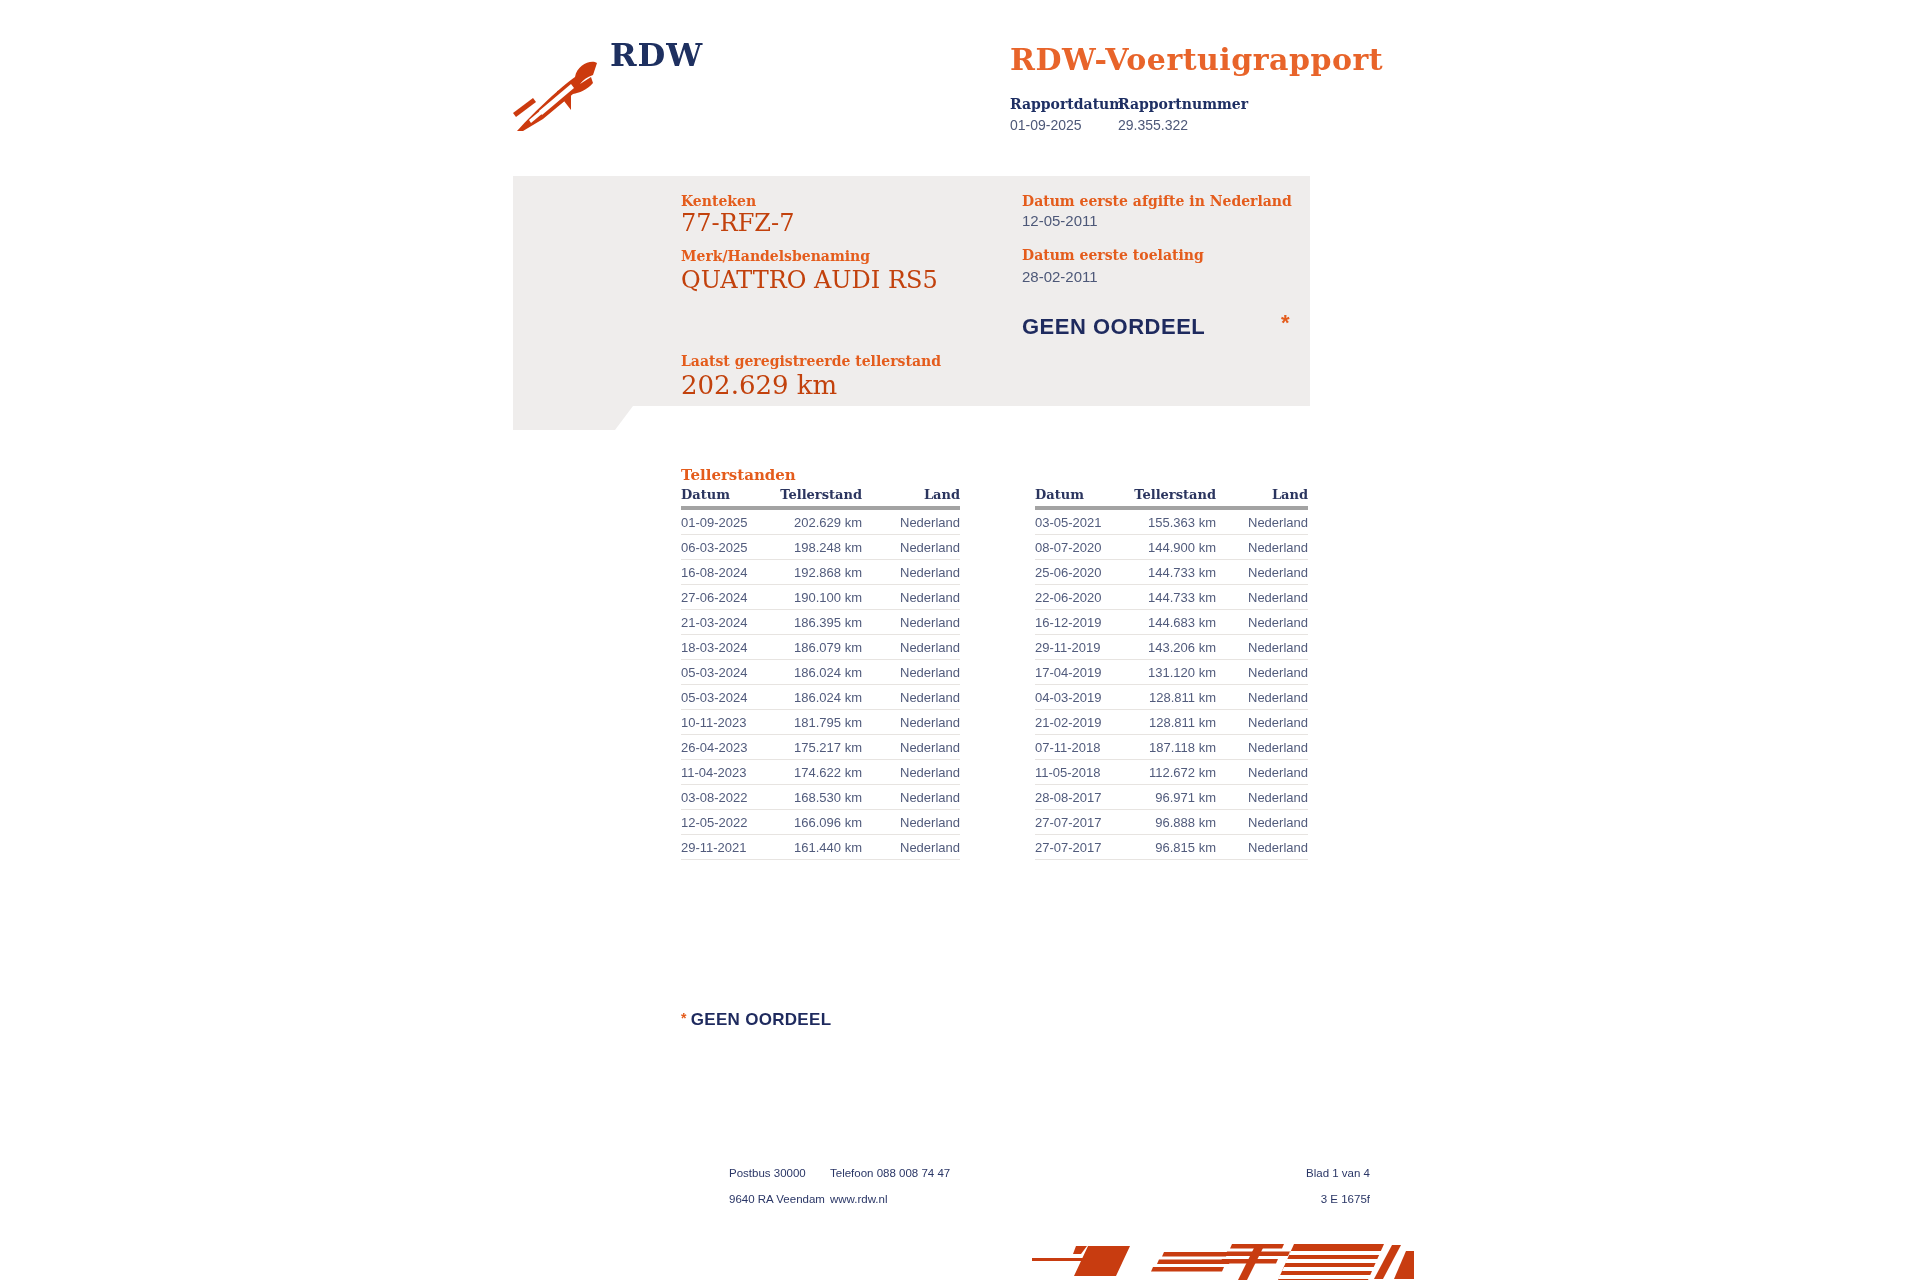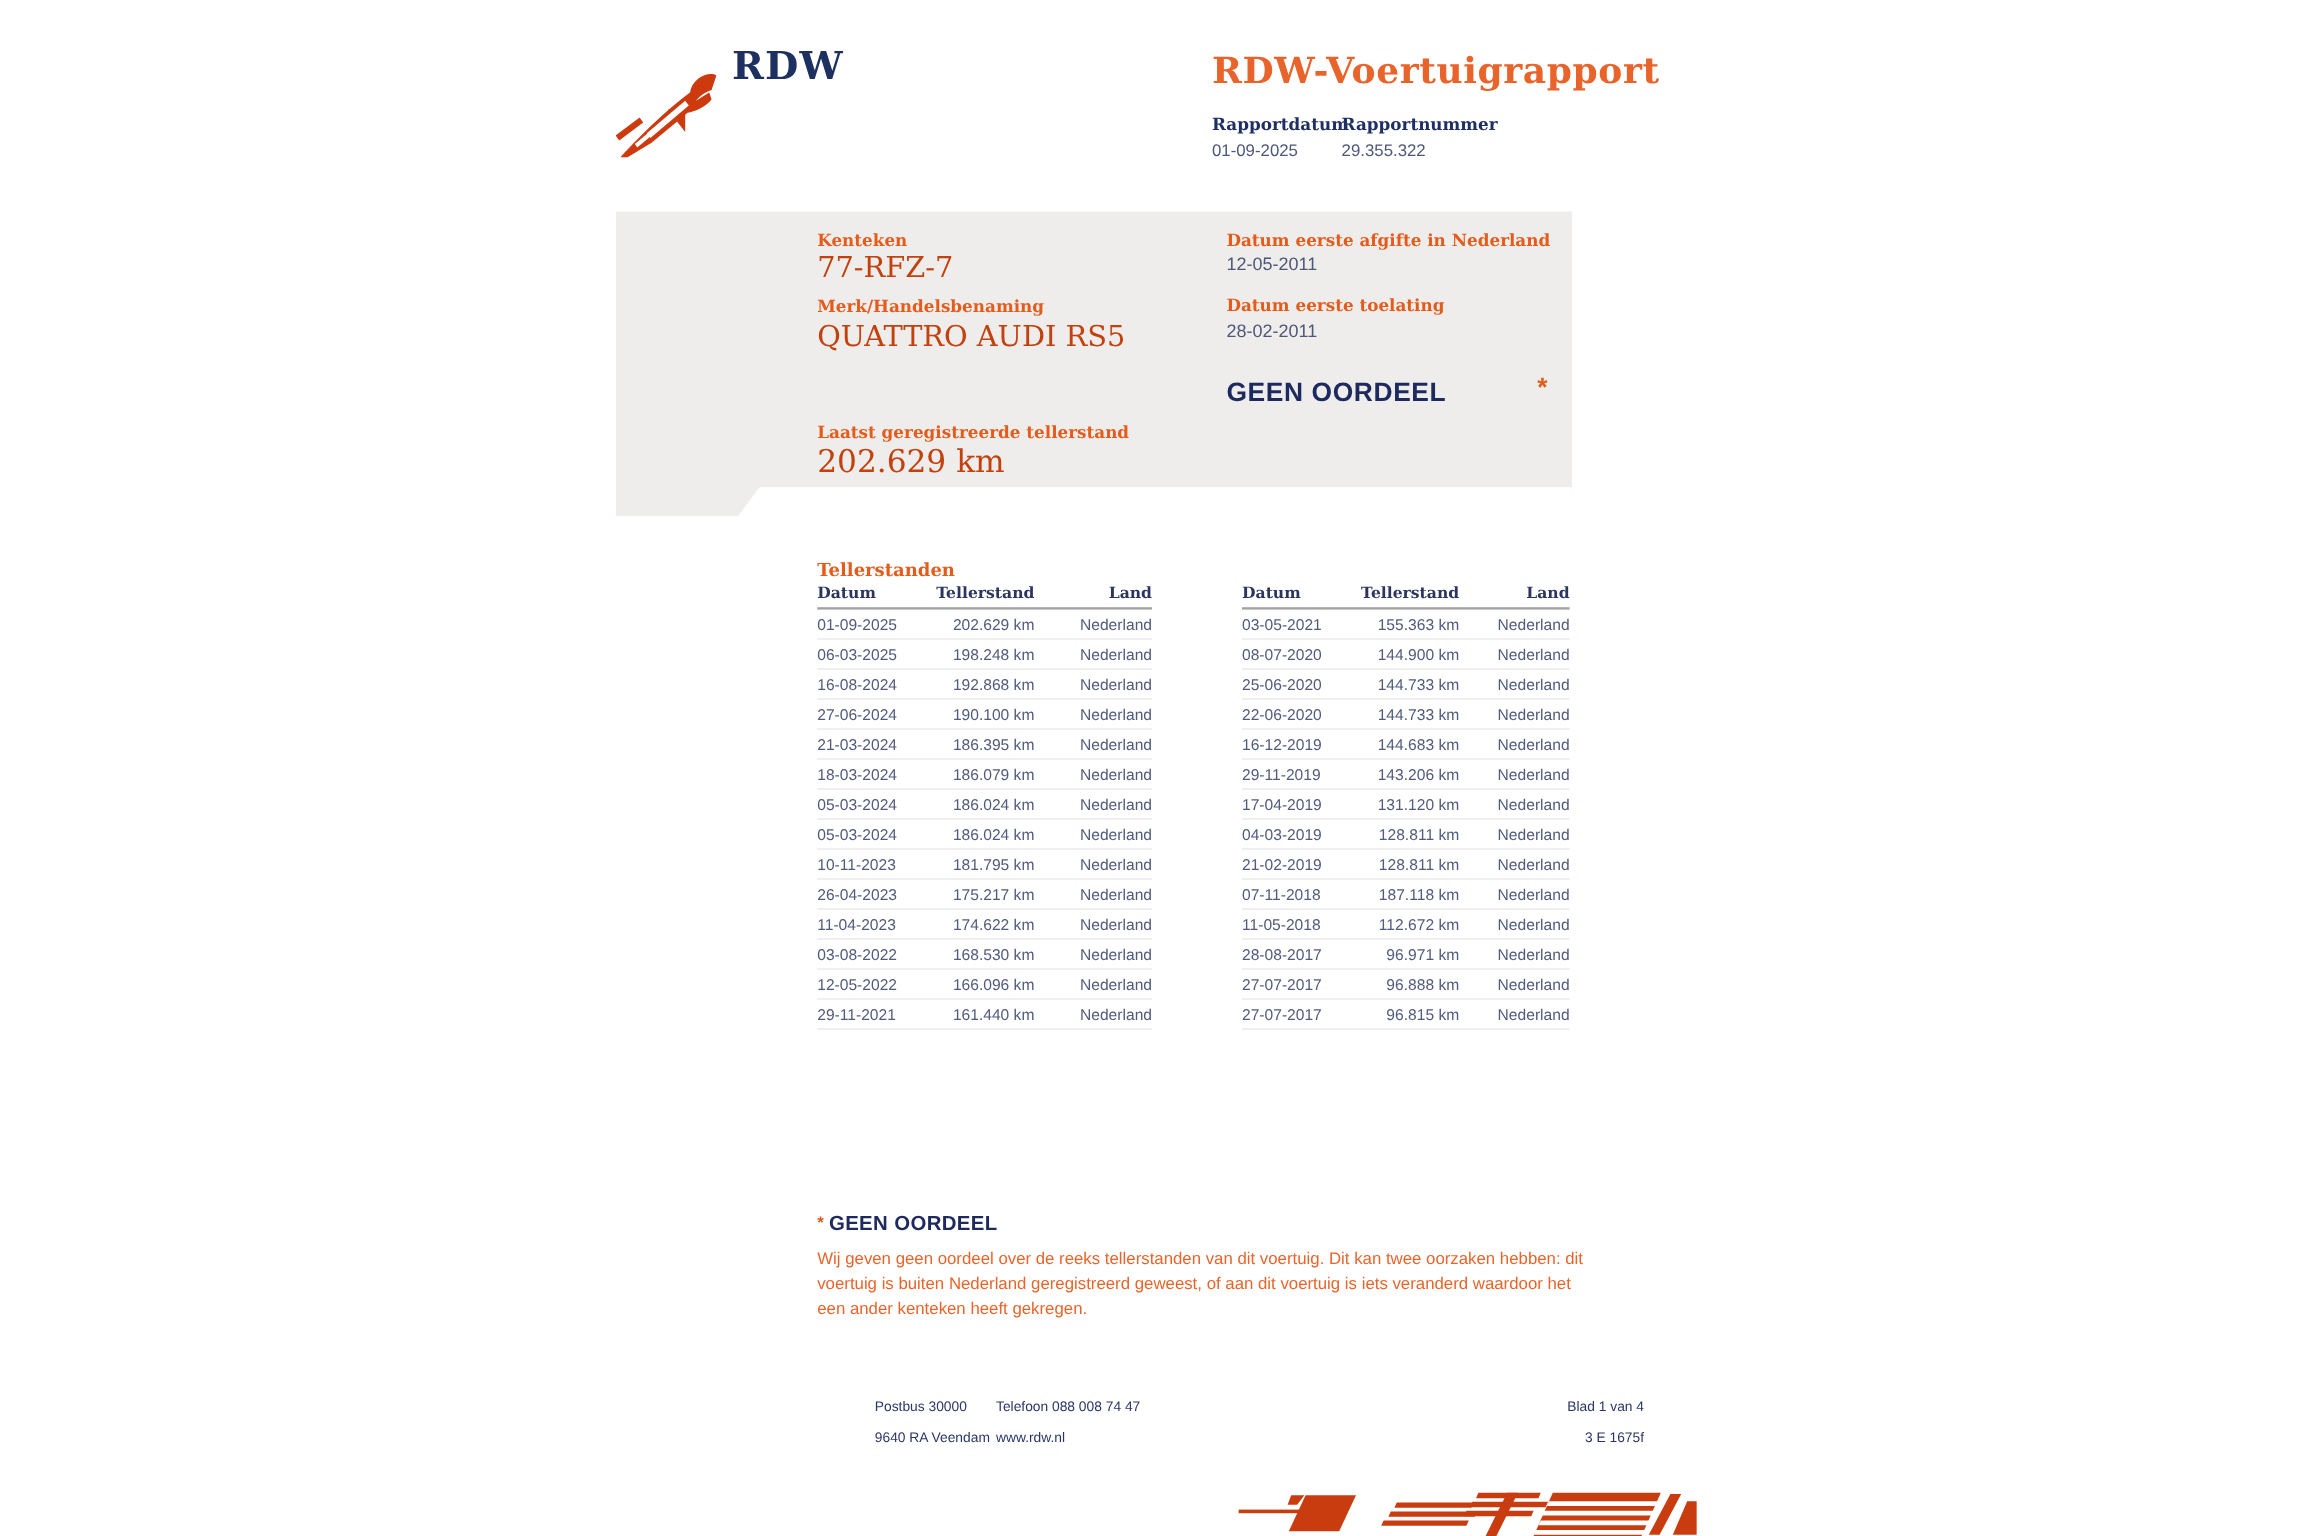--- a/index.html
+++ b/index.html
@@ -31,21 +31,21 @@
   .oordeel{left:509px;top:138px;font-size:22px;font-weight:700;color:#1e2a5e;letter-spacing:.5px;}
   .oordeel-star{left:768px;top:134px;font-size:22px;font-weight:700;color:#e45c1c;}
 
   
   .section-title{left:681px;top:466px;font-family:"DejaVu Serif",serif;font-weight:700;
                  font-size:15px;color:#e45c1c;margin:0;}
   .otable{position:absolute;top:486px;font-size:13px;color:#515b7c;}
   .otable.t-left{left:681px;width:279px;}
   .otable.t-right{left:1035px;width:273px;}
   .thead{display:flex;align-items:flex-end;font-family:"DejaVu Serif",serif;font-weight:700;
-         font-size:13px;color:#2b355f;border-bottom:2px solid #a3a3a3;padding-bottom:4px;height:16px;}
+         font-size:13px;color:#2b355f;border-bottom:4px solid #a3a3a3;padding-bottom:4px;height:16px;}
   .trow{display:flex;align-items:center;height:24px;border-bottom:1px solid #e7e4e1;}
   .c0{width:105px;text-align:left;}
   .c1{width:76px;display:flex;justify-content:flex-end;white-space:nowrap;}
   .c2{flex:1;display:flex;justify-content:flex-end;white-space:nowrap;}
 
   
   .fn-head{left:681px;top:1010px;font-size:17px;font-weight:700;color:#1e2a5e;letter-spacing:.3px;}
   .fn-star{color:#e45c1c;font-size:14px;vertical-align:top;margin-right:4px;}
   .fn-body{left:681px;top:1038px;width:655px;font-size:14px;line-height:21px;color:#e8642a;}
 
@@ -251,21 +251,20 @@
         </div>
         <div class="trow">
           <span class="c0">27-07-2017</span>
           <span class="c1">96.815 km</span>
           <span class="c2">Nederland</span>
         </div>
       </div>
   </div>
 
   <div class="abs fn-head"><span class="fn-star">*</span><span>GEEN OORDEEL</span></div>
-  <p class="abs fn-body" style="margin:0">Wij geven geen oordeel over de reeks tellerstanden van dit voertuig. Dit kan twee oorzaken hebben: dit voertuig is buiten Nederland geregistreerd geweest, of aan dit voertuig is iets veranderd waardoor het een ander kenteken heeft gekregen.</p>
 
   <span class="abs foot f-c1 f-row1">Postbus 30000</span>
   <span class="abs foot f-c1 f-row2">9640 RA Veendam</span>
   <span class="abs foot f-c2 f-row1">Telefoon 088 008 74 47</span>
   <span class="abs foot f-c2 f-row2">www.rdw.nl</span>
   <span class="abs foot f-right f-row1">Blad 1 van 4</span>
   <span class="abs foot f-right f-row2">3 E 1675f</span>
 
   <svg class="abs motif" viewBox="0 0 382 37">
     <g fill="#c83c10">

